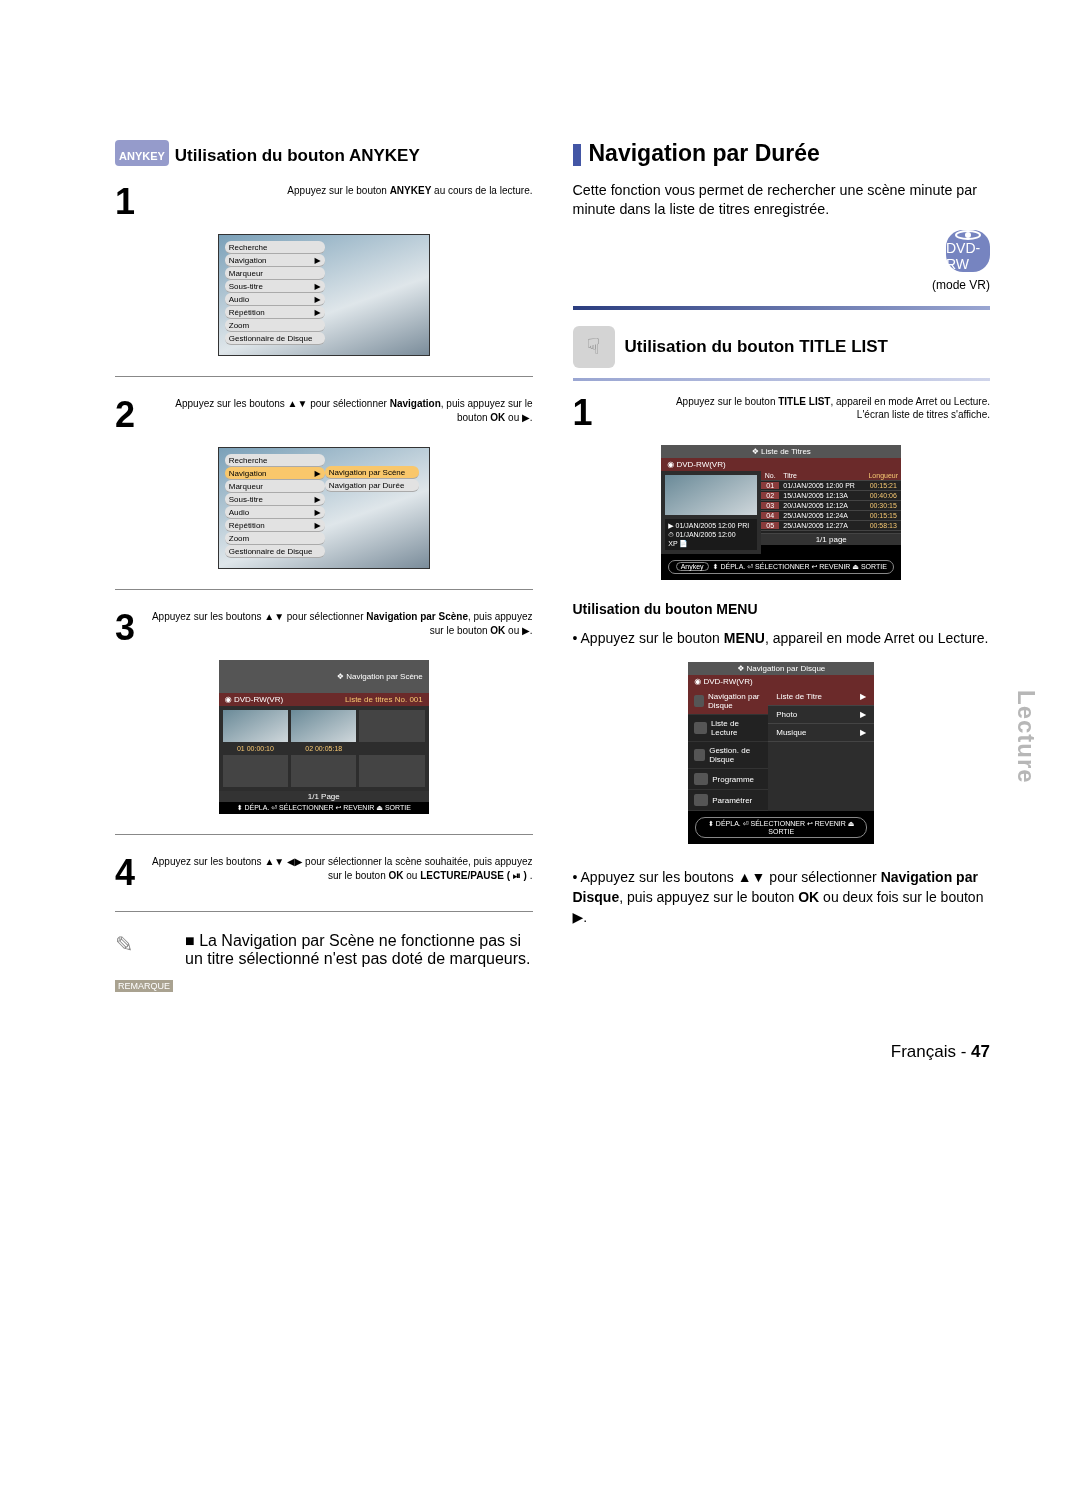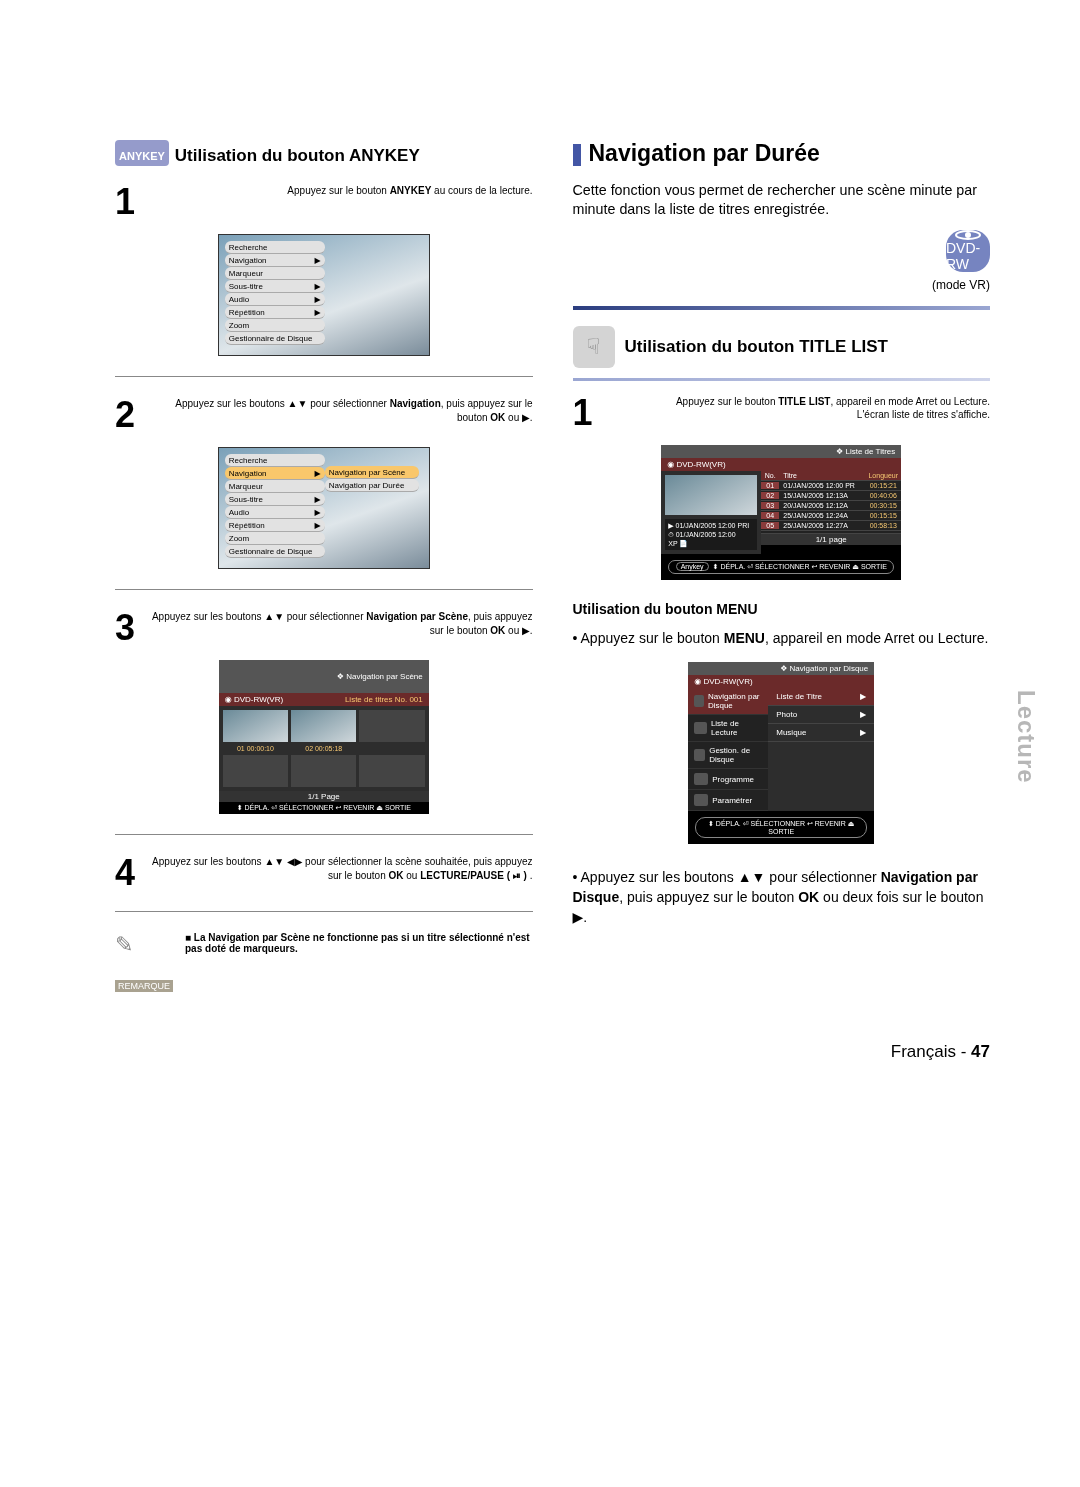--- a/index.html
+++ b/index.html
@@ -144,21 +144,21 @@
   .dark-cell.img {
     background: linear-gradient(150deg,#6a8a98,#cfd7db);
   }
   .tlist {
     width: 240px;
     margin: 14px auto 20px auto;
     background: #000;
     color:#fff;
     font-size: 8px;
   }
-  .tlist-top { background:#555; text-align:right; padding:2px 6px; }
+  .tlist-top { background:#555; text-align:center; padding:2px 6px; }
   .tlist-body { display:flex; }
   .tlist-left { flex:1; background:#2d2d2d; padding:4px; }
   .thumb { height:40px; background:linear-gradient(150deg,#6a8a98,#cfd7db); margin-bottom:4px;}
   .infobox { background:#1a1a1a; padding:2px 3px; font-size:7px; line-height:1.3;}
   .tlist-right { width: 140px; }
   .trow { display:flex; background:#222; border-bottom:1px solid #444; padding:1px 0; font-size:7px;}
   .trow.hd { background:#6b2a2a; }
   .trow span:nth-child(1){width:18px;text-align:center;background:#8a3b3b;}
   .trow.hd span:nth-child(1){background:#6b2a2a;}
   .trow span:nth-child(2){flex:1;padding-left:4px;}
@@ -189,21 +189,21 @@
   .note-box {
     display:flex; gap:12px; margin-top:10px;
   }
   .note-label {
     font-size:9px; background:#a9a290; color:#fff; padding:1px 3px;
     align-self:flex-start; margin-top:22px;
   }
   .note-ico {
     font-size:22px; color:#888; align-self:flex-start;
   }
-  .note-txt { font-size:10px; flex:1;font-weight:bold; }
+  .note-txt { font-size:16px; flex:1; }
 
   .side-label {
     position:absolute;
     right: 40px;
     top: 690px;
     writing-mode: vertical-rl;
     font-size: 24px;
     color:#b7b7b7;
     font-weight: bold;
     letter-spacing: 1px;

